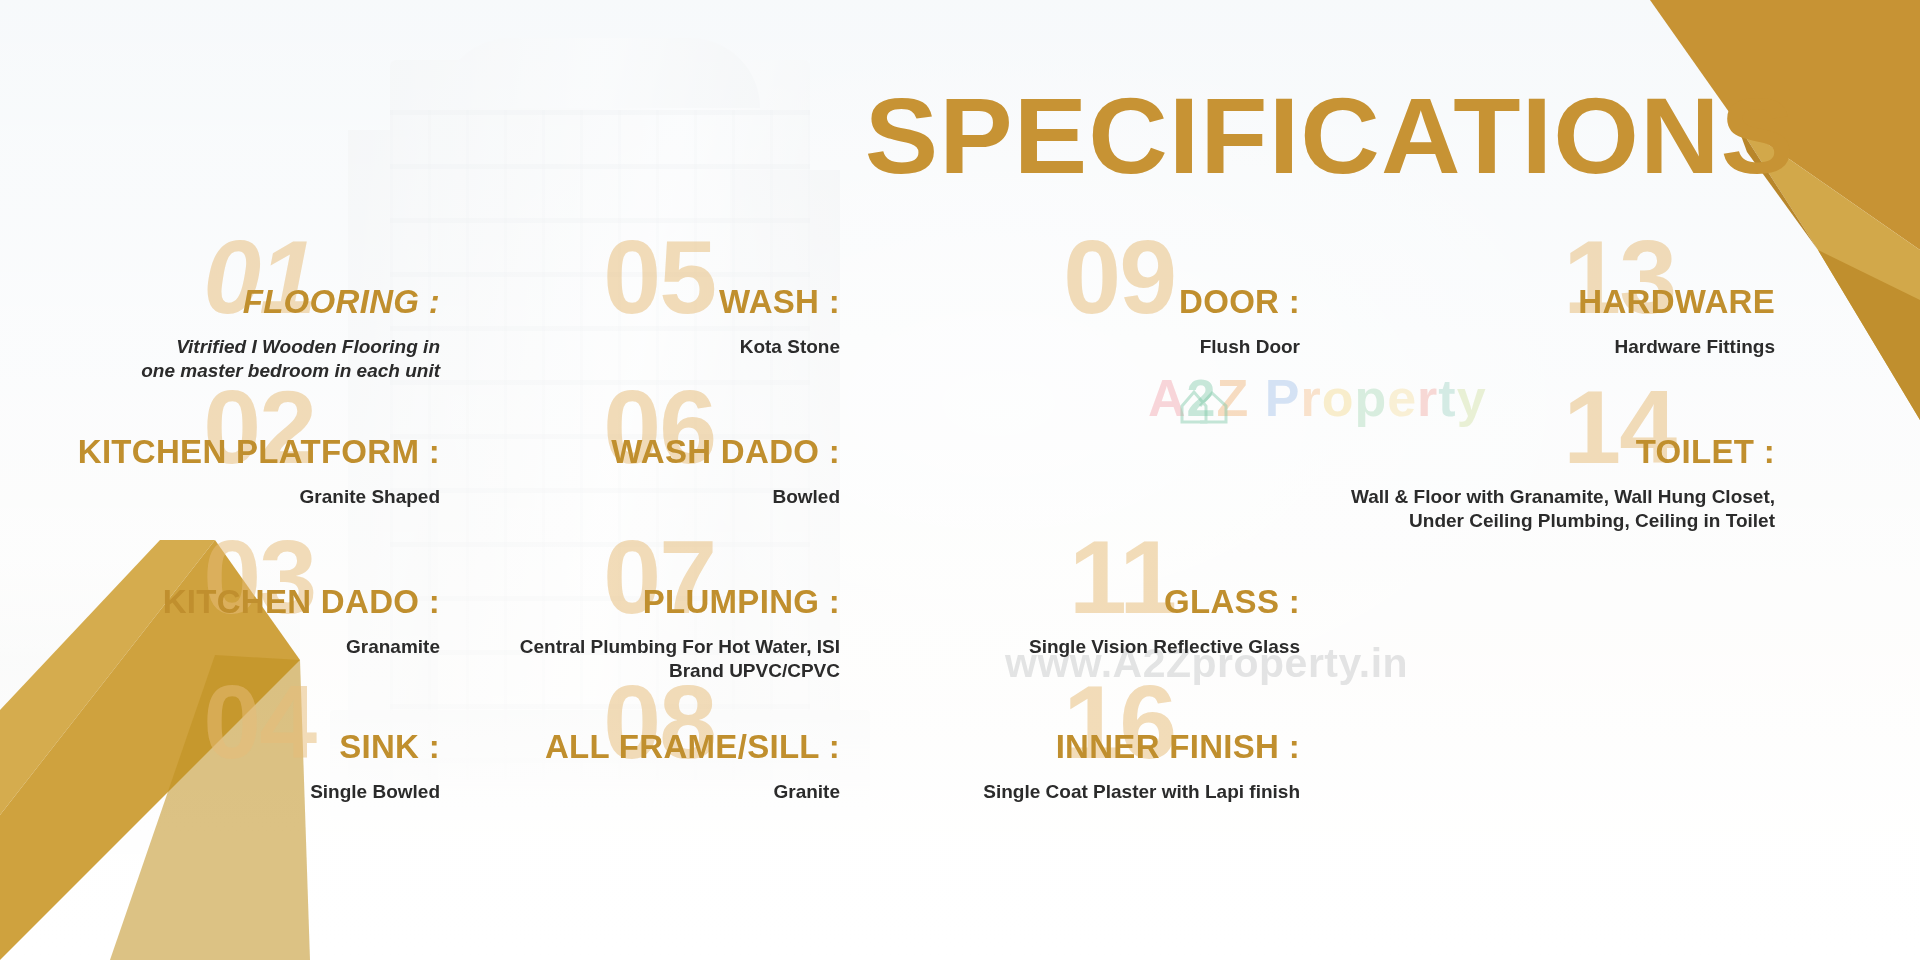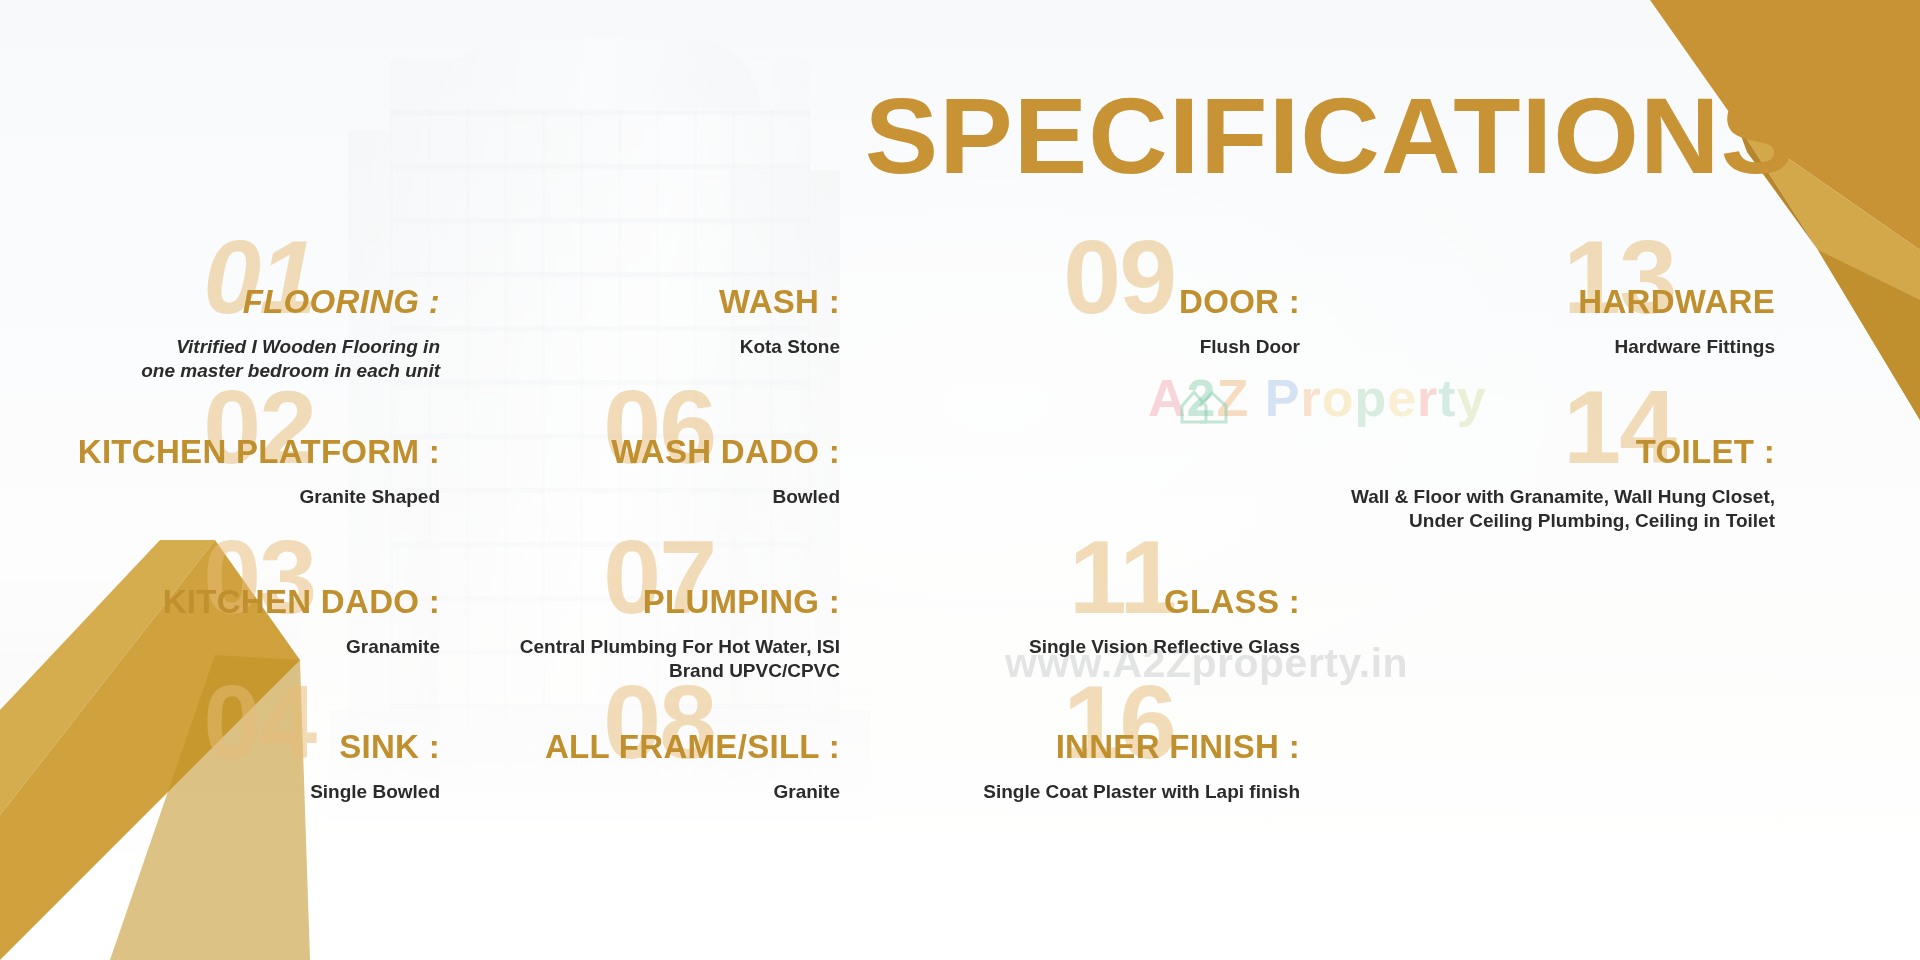--- a/index.html
+++ b/index.html
@@ -335,20 +335,21 @@
     <div class="desc">Granamite</div>
   </div>
 
   <div class="spec" style="left:20px; top:730px; width:420px;">
     <div class="num" style="right:125px; top:-60px;">04</div>
     <div class="label">SINK :</div>
     <div class="desc">Single Bowled</div>
   </div>
 
   <div class="spec" style="left:420px; top:285px; width:420px;">
+    <div class="num" style="right:125px; top:-60px;">05</div>
     <div class="label">WASH :</div>
     <div class="desc">Kota Stone</div>
   </div>
 
   <div class="spec" style="left:420px; top:435px; width:420px;">
     <div class="num" style="right:125px; top:-60px;">06</div>
     <div class="label">WASH DADO :</div>
     <div class="desc">Bowled</div>
   </div>
 

